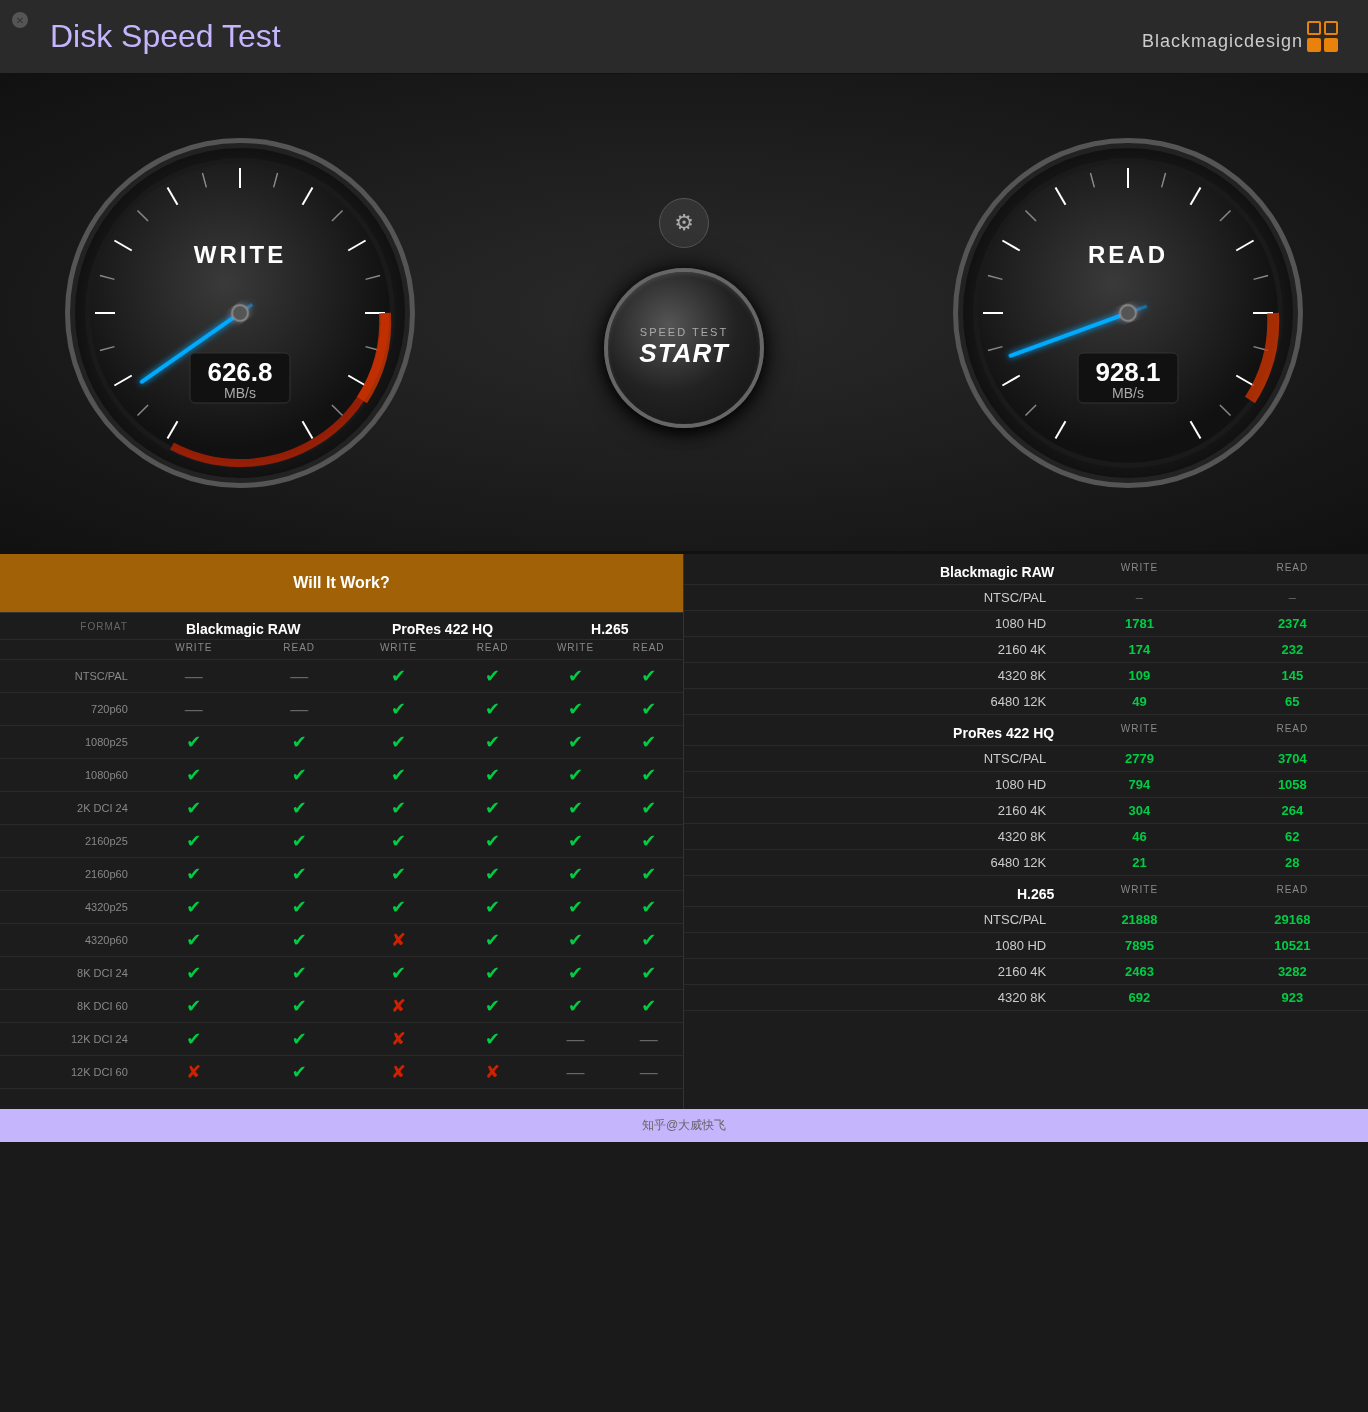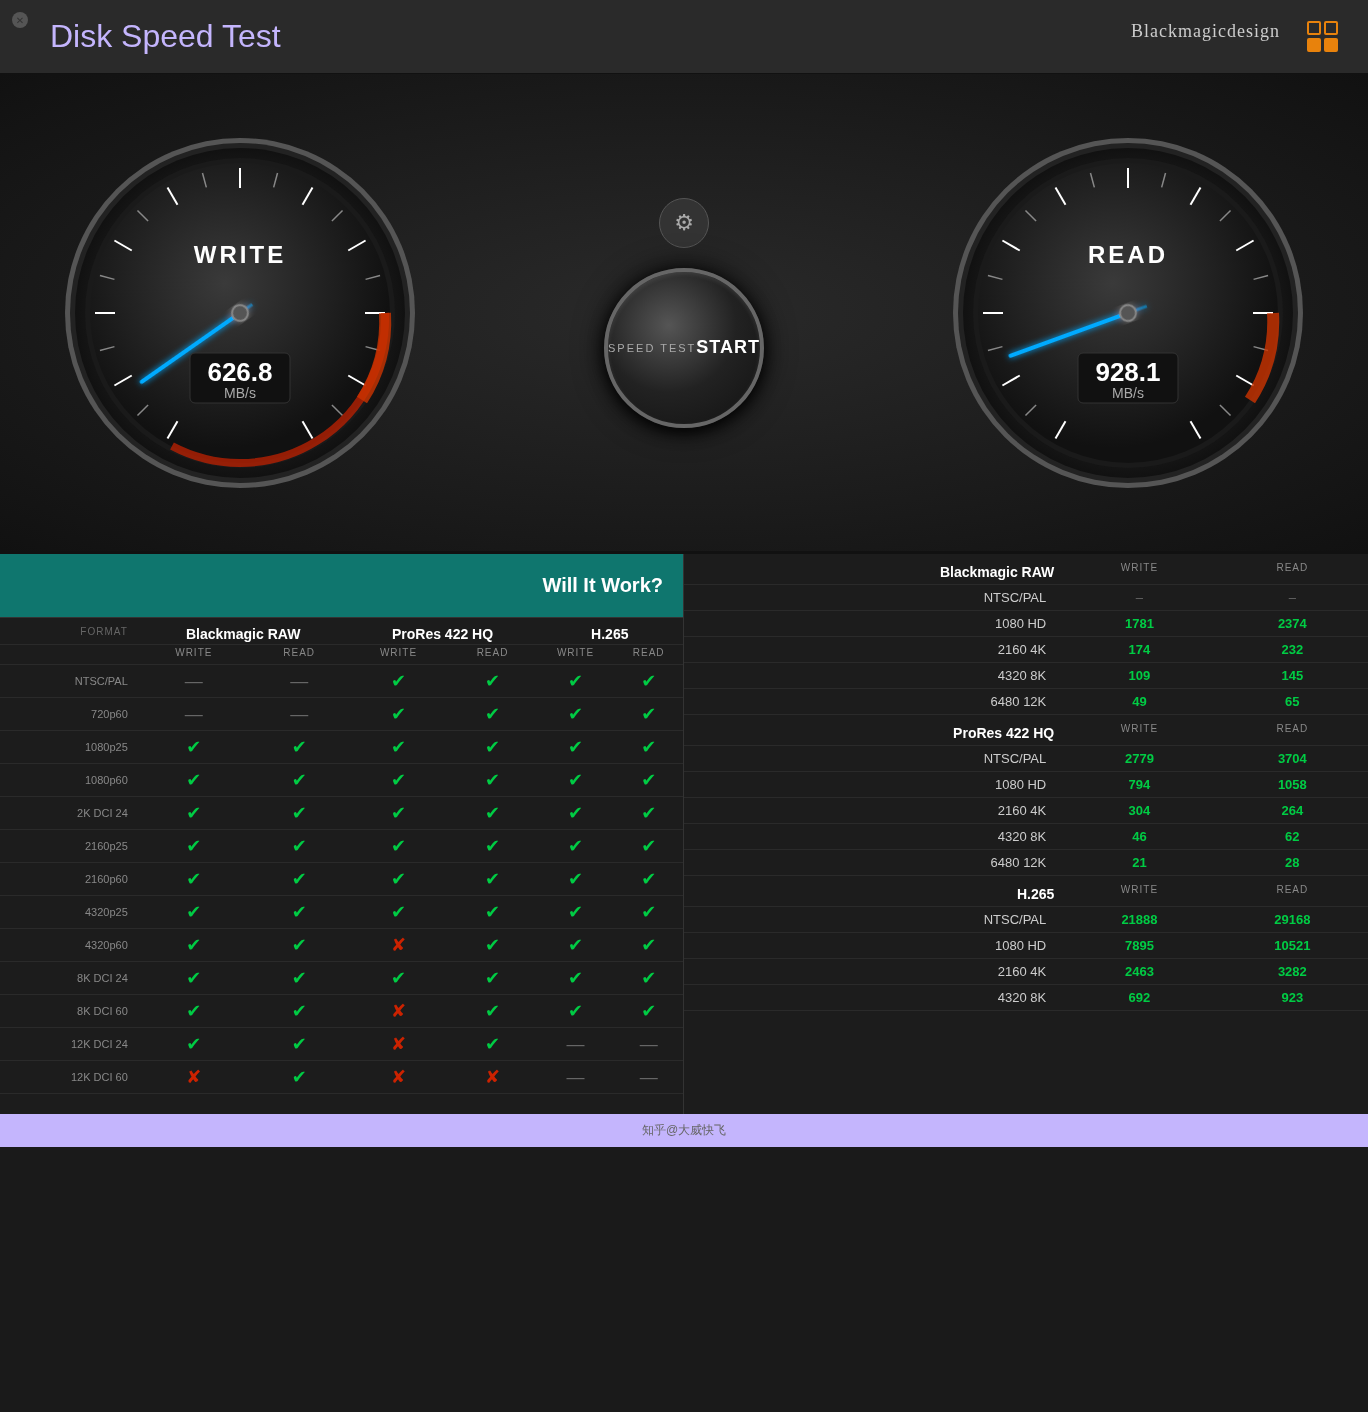--- a/index.html
+++ b/index.html
@@ -38,23 +38,22 @@
       cursor: pointer;
     }
     .title-bar h1 {
       font-size: 32px;
       font-weight: 300;
       color: #c4b5fd;
       margin-left: 20px;
     }
     .brand-logo {
       display: flex;
-      align-items: flex-start;
-      gap: 27px;
-      font-family: Liberation Serif, serif;
+      align-items: flex-end;
+      gap: 4px;
     }
     .brand-name {
       font-size: 18px;
       font-weight: 400;
       color: #ccc;
       letter-spacing: 1px;
     }
     .brand-squares {
       display: grid;
       grid-template-columns: 1fr 1fr;
@@ -106,59 +105,60 @@
       border: 1px solid #555;
       font-size: 22px;
       color: #aaa;
     }
     .start-btn {
       width: 160px;
       height: 160px;
       background: radial-gradient(circle at 40% 35%, #555 0%, #222 50%, #111 100%);
       border-radius: 50%;
       display: flex;
-      flex-direction: row;
+      flex-direction: column;
       align-items: center;
       justify-content: center;
       cursor: pointer;
       border: 4px solid #666;
       box-shadow: 0 0 30px rgba(0,0,0,0.8), inset 0 2px 4px rgba(255,255,255,0.1), 0 4px 15px rgba(0,0,0,0.9);
       text-align: center;
     }
     .start-btn .speed-test-label {
       font-size: 11px;
       color: #aaa;
       letter-spacing: 2px;
       text-transform: uppercase;
     }
     .start-btn .start-label {
-      font-size: 18px;
+      font-size: 26px;
       font-weight: bold;
       color: #fff;
       letter-spacing: 1px;
+      font-style: italic;
     }
 
     
     .data-section {
       display: grid;
       grid-template-columns: 1fr 1fr;
       background: #1c1c1c;
     }
     .data-panel {
       padding: 0 0 20px;
       border-right: 1px solid #333;
     }
     .data-panel:last-child { border-right: none; }
     .data-panel-title {
-      text-align: right;
-      font-size: 20px;
+      text-align: center;
+      font-size: 16px;
       font-weight: bold;
       color: #fff;
       padding: 20px;
-      background: #0f766e;
+      background: #a16207;
       border-bottom: 1px solid #333;
     }
 
     
     .will-work-table {
       width: 100%;
       border-collapse: collapse;
     }
     .will-work-table th, .will-work-table td {
       text-align: center;

